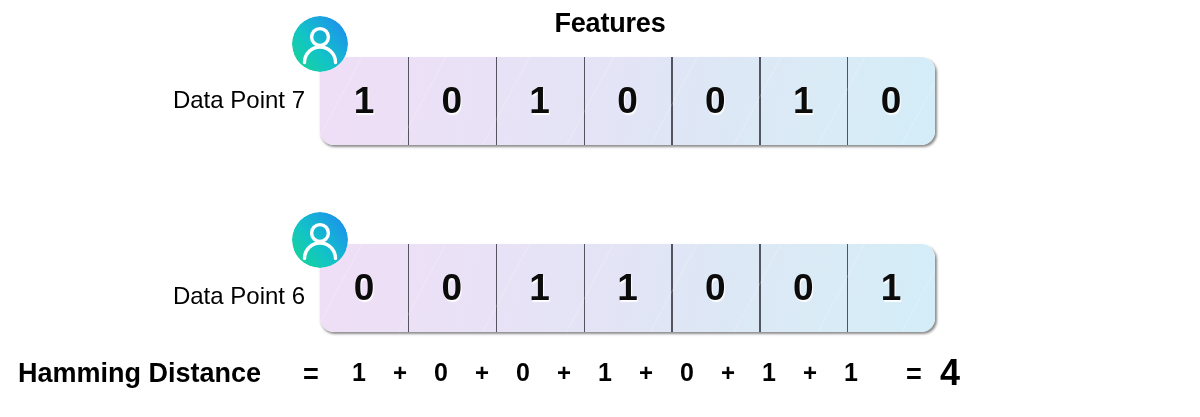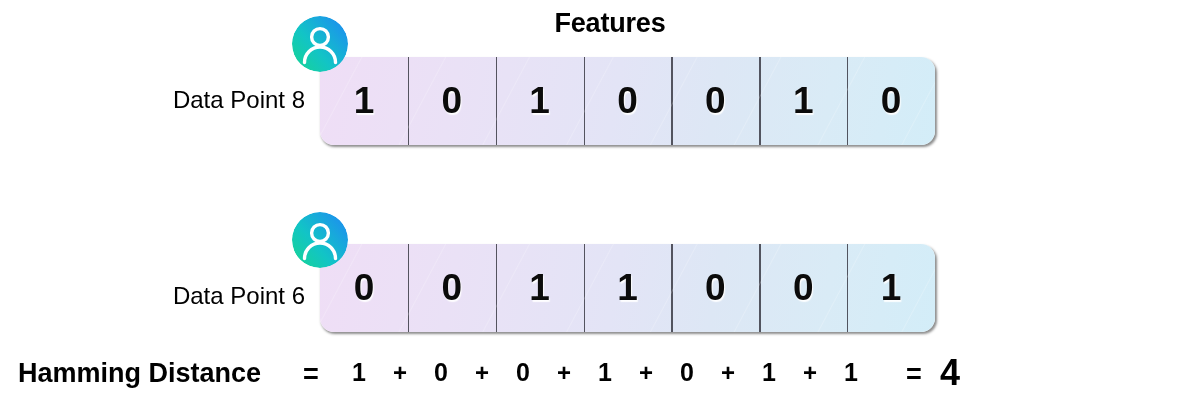--- a/index.html
+++ b/index.html
@@ -163,21 +163,21 @@
     top: -6px;
     font-size: 36px;
     font-weight: bold;
   }
 </style>
 </head>
 <body>
 
 <div class="features-title">Features</div>
 
-<div class="row-label r1">Data Point 8</div>
+<div class="row-label r1">Data Point 7</div>
 
 <div class="row-label r2">Data Point 6</div>
 
 <div class="bar r1">
   <div class="cell">1</div>
   <div class="cell">0</div>
   <div class="cell">1</div>
   <div class="cell">0</div>
   <div class="cell">0</div>
   <div class="cell">1</div>

